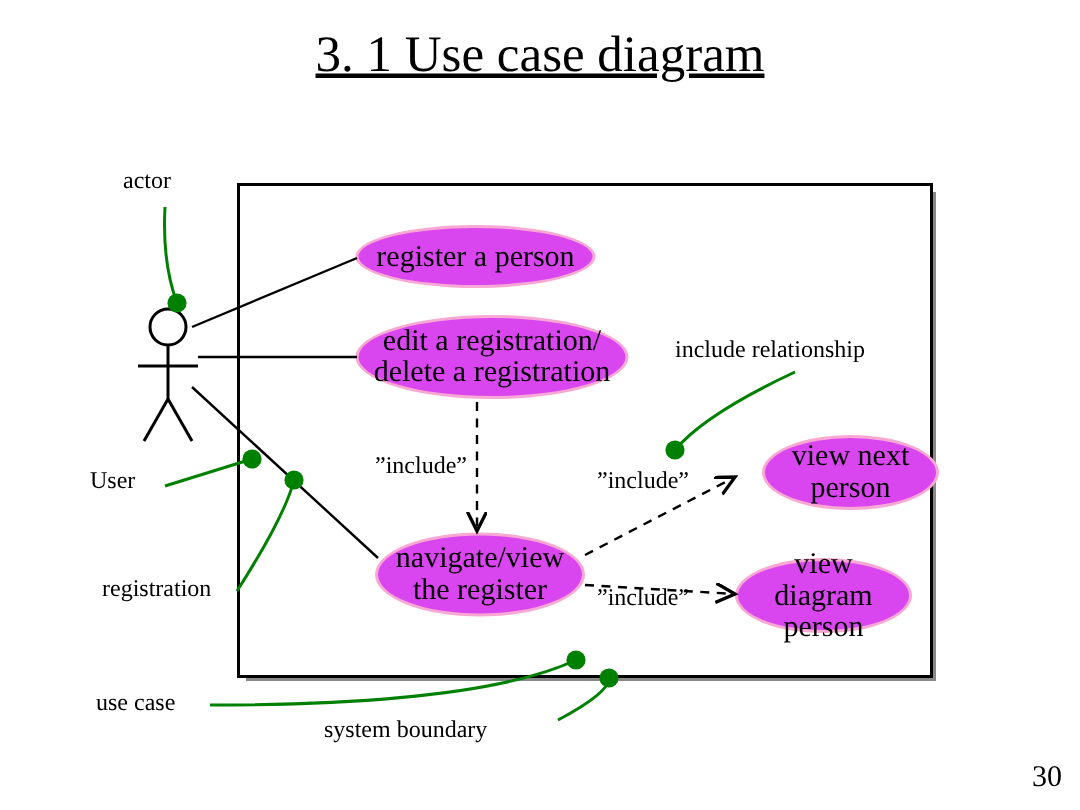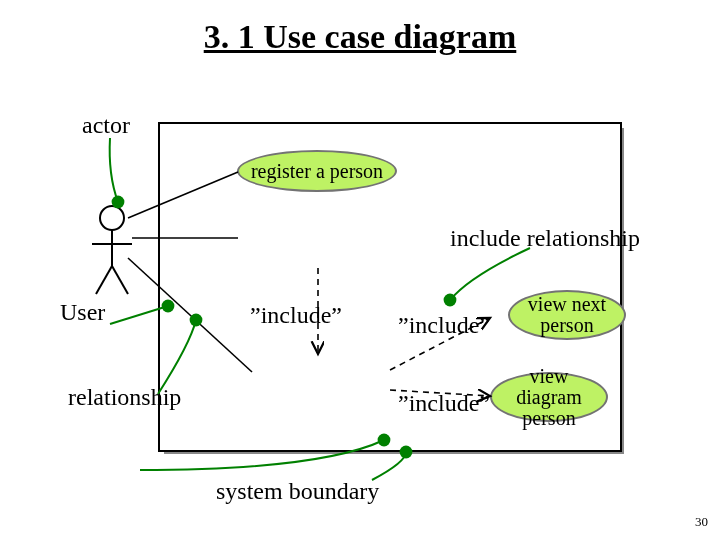--- a/index.html
+++ b/index.html
@@ -1,47 +1,56 @@
 <!DOCTYPE html>
 <html><head>
 <meta charset="utf-8">
 <style>
   html,body{margin:0;padding:0;width:720px;height:540px;background:#fff;font-family:"Times New Roman",serif;color:#000}
   .stage{position:relative;width:720px;height:540px}
-  .title{position:absolute;left:0;right:0;top:18px;text-align:center;font-size:34px;font-weight:bold;text-decoration:underline}
-  .lbl{position:absolute;font-size:24px;line-height:1.1;white-space:nowrap}
-  .pagen{position:absolute;right:12px;bottom:10px;font-size:13px}
+  .title{position:absolute;left:0;right:0;top:18px;text-align:center;font-size:34px;font-weight:normal;text-decoration:underline}
+  .lbl{position:absolute;font-size:16px;line-height:1.1;white-space:nowrap}
+  .pagen{position:absolute;right:12px;bottom:10px;font-size:20px}
   .boundary{position:absolute;border:2px solid #000;background:#fff}
   .shadow{position:absolute;background:#888}
-  .uc{position:absolute;border:2px solid #737373;border-radius:50%;background:#bef264;display:flex;align-items:center;justify-content:center;text-align:center;font-size:20px;line-height:1.05;padding:2px 6px;box-sizing:border-box}
+  .uc{position:absolute;border:2px solid #f9a8d4;border-radius:50%;background:#d946ef;display:flex;align-items:center;justify-content:center;text-align:center;font-size:20px;line-height:1.05;padding:2px 6px;box-sizing:border-box}
   svg{position:absolute;left:0;top:0}
 </style>
 </head>
 <body>
 
 <div class="stage">
 
   <div class="title">3. 1 Use case diagram</div>
 
   <div class="shadow" style="left:164px;top:128px;width:460px;height:326px"></div>
   <div class="boundary" style="left:158px;top:122px;width:460px;height:326px"></div>
 
   <div class="uc" style="left:237px;top:150px;width:160px;height:42px">register a person</div>
+  <div class="uc" style="left:237px;top:210px;width:182px;height:56px">
+      <span style="white-space:pre-line">edit a registration/
+delete a registration</span>
+    </div>
+  <div class="uc" style="left:250px;top:355px;width:140px;height:56px">
+      <span style="white-space:pre-line">navigate/view
+the register</span>
+    </div>
   <div class="uc" style="left:508px;top:290px;width:118px;height:50px">
       <span style="white-space:pre-line">view next
 person</span>
     </div>
   <div class="uc" style="left:490px;top:372px;width:118px;height:50px">
       <span style="white-space:pre-line">view diagram
 person</span>
     </div>
 
   <div class="lbl" style="left:82px;top:112px">actor</div>
-  <div class="lbl" style="left:60px;top:299px">User</div>
-  <div class="lbl" style="left:68px;top:384px">relationship</div>
+  <div class="lbl" style="left:60px;top:312px">User</div>
+  <div class="lbl" style="left:68px;top:384px">registration</div>
+  <div class="lbl" style="left:64px;top:460px">use case</div>
   <div class="lbl" style="left:216px;top:478px">system boundary</div>
   <div class="lbl" style="left:450px;top:225px">include relationship</div>
 
   <div class="lbl" style="left:250px;top:302px">”include”</div>
   <div class="lbl" style="left:398px;top:312px">”include”</div>
   <div class="lbl" style="left:398px;top:390px">”include”</div>
 
   <div class="pagen">30</div>
 
   <svg width="720" height="540">

